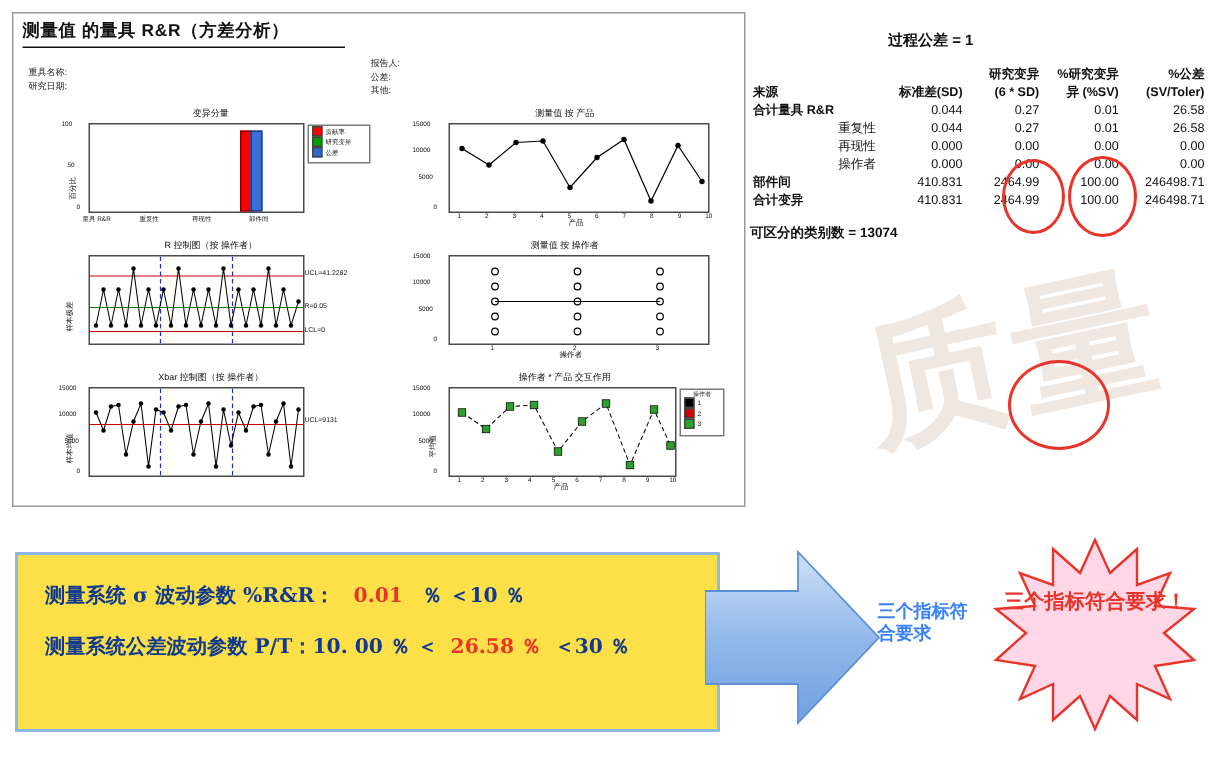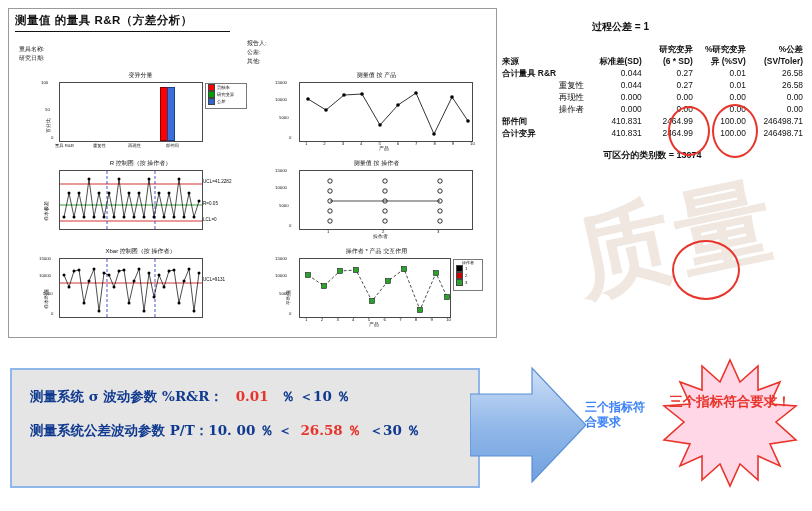--- a/index.html
+++ b/index.html
@@ -47,37 +47,37 @@
   .swatch{width:5px;height:5px;display:inline-block;border:1px solid #444;}
 
   
   #report{left:500px;top:20px;width:305px;height:210px;font-size:9px;color:#111;}
   #report .rtitle{font-weight:bold;font-size:10px;margin-bottom:9px;padding-left:92px;}
   #report table{border-collapse:collapse;font-size:8.4px;}
   #report td{padding:0 2px;white-space:nowrap;line-height:12px;}
   .num{text-align:right;}
   .hdr{font-weight:bold;}
   .bold{font-weight:bold;}
-  #report .cat{font-weight:bold;font-size:9px;text-align:center;margin-top:10px;}
+  #report .cat{font-weight:bold;font-size:9px;text-align:left;margin-top:10px;}
 
   .ellipse{position:absolute;border:2px solid #e8342a;border-radius:50%;}
 
   
   #watermark{
     position:absolute;left:575px;top:175px;
     font-size:96px;color:#efe7e0;font-weight:bold;
     font-family:"DejaVu Sans", sans-serif;
     transform:rotate(-12deg);letter-spacing:6px;z-index:0;
     user-select:none;
   }
 
   
   #summary-box{
     left:10px;top:368px;width:466px;height:116px;
-    background:#e5e5e5;border:2px solid #8fb7e8;
+    background:#fde047;border:2px solid #8fb7e8;
   }
   #summary-box .line{
     position:absolute;left:18px;font-size:13.5px;color:#103a8f;font-weight:bold;
     white-space:nowrap;font-family:"DejaVu Serif", serif;
   }
   .red{color:#e8342a;}
 
   
   #arrow{left:470px;top:360px;width:118px;height:130px;}
   #arrow svg{display:block}

